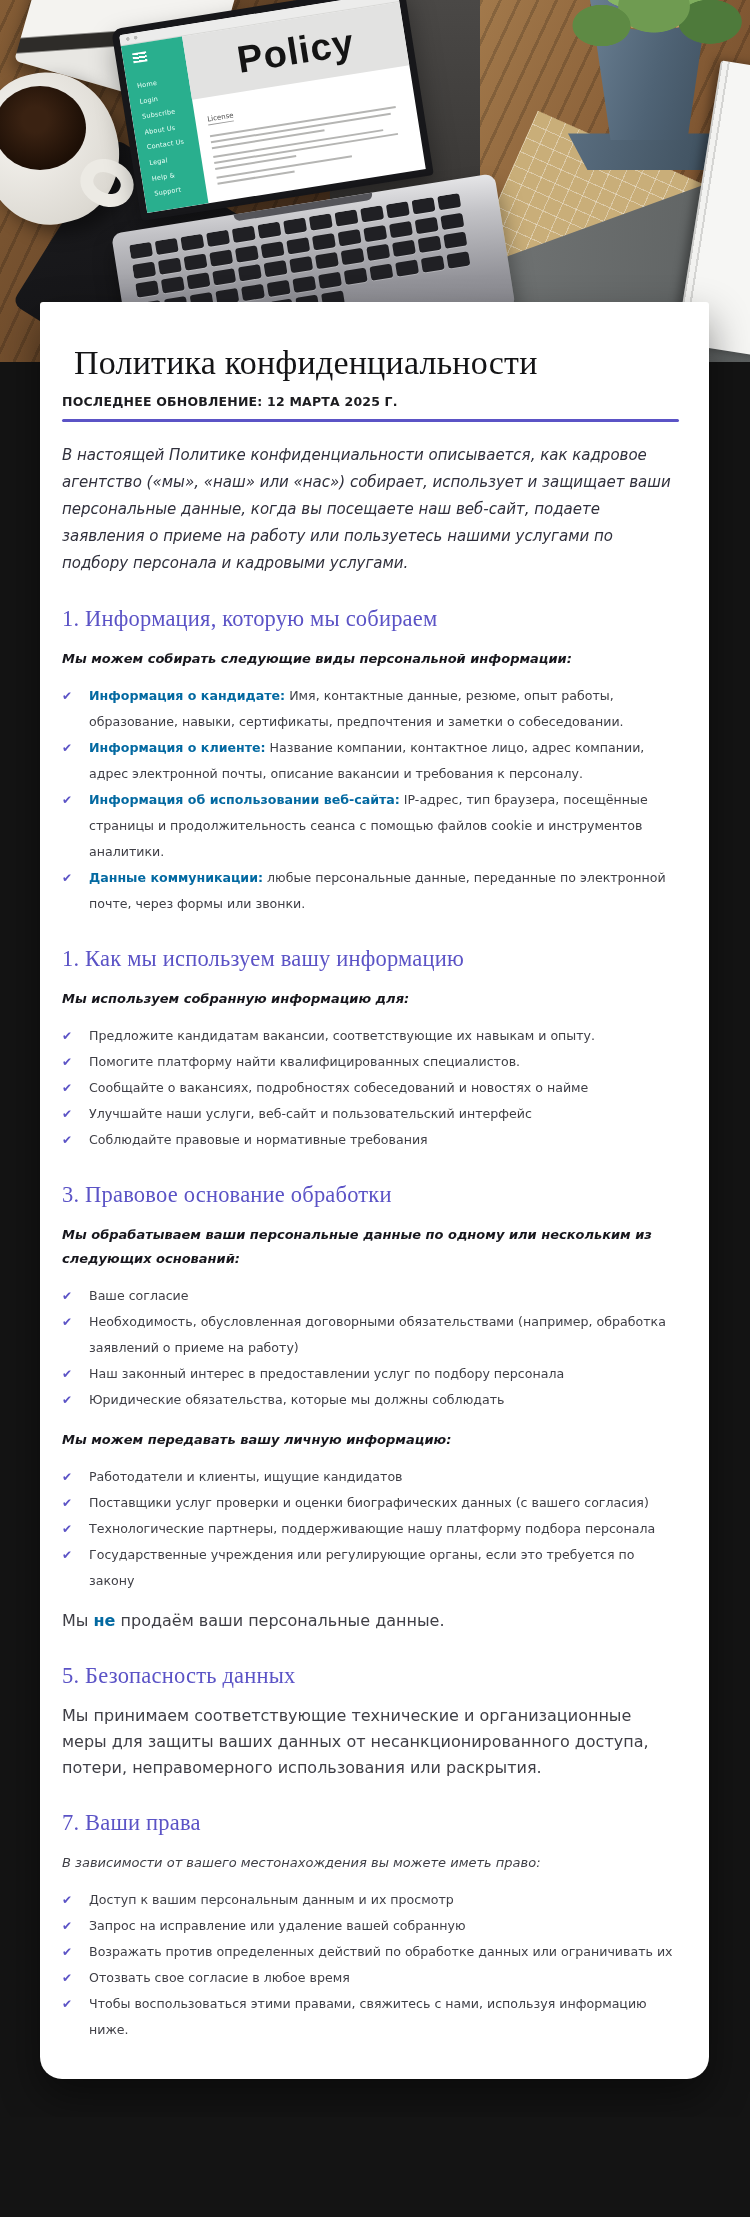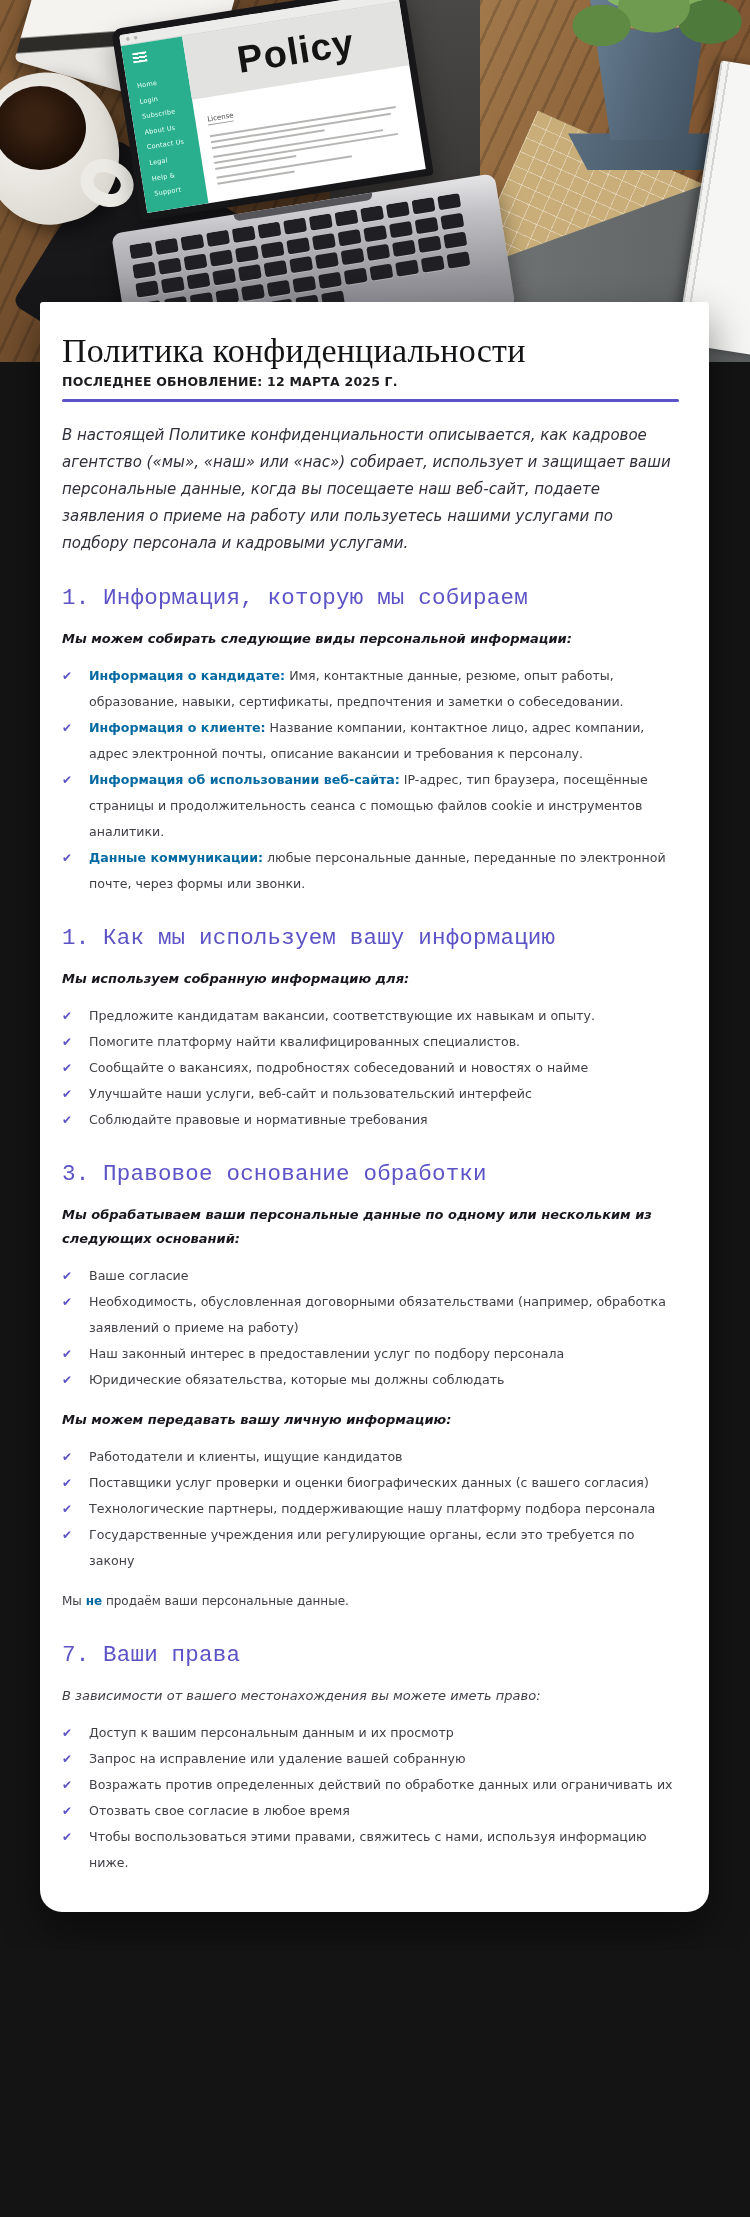--- a/index.html
+++ b/index.html
@@ -103,36 +103,36 @@
     box-shadow:0 1px 0 rgba(255,255,255,.22); }
 
   
   .card {
     position:relative; z-index:10; margin:-60px 41px 38px 40px;
     background:#ffffff; border-radius:3px 3px 22px 22px;
     padding:30px 30px 36px 22px;
     box-shadow:0 18px 40px rgba(0,0,0,.45);
   }
   .doc-title { font-family:"Liberation Serif", serif; font-size:34px; font-weight:500;
-    color:#141416; margin:0; letter-spacing:.2px; }
+    color:#141416; margin:12px; letter-spacing:.2px; }
   .updated { font-size:12.5px; font-weight:700; color:#1c1c20; margin:4px 0 0;
     letter-spacing:.2px; }
   .rule { height:3px; background:#5b53c6; margin-top:10px; border-radius:2px; }
   .intro { font-style:italic; font-size:15px; line-height:27px; color:#30303c;
     margin:20px 0 0; font-weight:500; }
-  h2.sec { font-family:Liberation Mono, monospace; font-size:22.5px; font-weight:500;
+  h2.sec { font-family:Liberation Serif, serif; font-size:22.5px; font-weight:500;
     color:#5b53c6; margin:28px 0 0; line-height:27px; letter-spacing:.2px; }
   .lead { font-size:13px; margin:15px 0 0; line-height:24px; color:#3f3f46;font-style:italic; }
   .lead.bold { font-weight:700; color:#17171d; }
   ul.blist { list-style:none; margin:12px 0 0; padding:0; }
   li.bitem { display:flex; font-size:12.6px; line-height:26px; color:#3f3f46; }
   .check { color:#5b53c6; font-weight:700; flex:0 0 16px; margin-right:11px; font-size:12px; }
   .btext { flex:1; }
   .btext b, .para b { color:#0369a1; }
-  .para { font-size:12px; line-height:26px; color:#3f3f46; margin:14px 0 0; }
+  .para { font-size:16px; line-height:26px; color:#3f3f46; margin:14px 0 0; }
 </style>
 </head>
 <body>
 
 <div class="page">
 
   <div class="hero">
     <div class="wood-left"></div>
     <div class="gray-mid"></div>
     <div class="right-wood"></div>
@@ -350,20 +350,24 @@
               <span class="btext">Технологические партнеры, поддерживающие нашу платформу подбора персонала</span>
             </li>
             <li class="bitem">
               <span class="check">✔</span>
               <span class="btext">Государственные учреждения или регулирующие органы, если это требуется по закону</span>
             </li>
           </ul>
           <p class="para">Мы <b>не</b> продаём ваши персональные данные.</p>
         </section>
         <section>
+          <h2 class="sec">5. Безопасность данных</h2>
+          <p class="para">Мы принимаем соответствующие технические и организационные меры для защиты ваших данных от несанкционированного доступа, потери, неправомерного использования или раскрытия.</p>
+        </section>
+        <section>
           <h2 class="sec">7. Ваши права</h2>
           <p class="lead">В зависимости от вашего местонахождения вы можете иметь право:</p>
           <ul class="blist">
             <li class="bitem">
               <span class="check">✔</span>
               <span class="btext">Доступ к вашим персональным данным и их просмотр</span>
             </li>
             <li class="bitem">
               <span class="check">✔</span>
               <span class="btext">Запрос на исправление или удаление вашей собранную</span>

